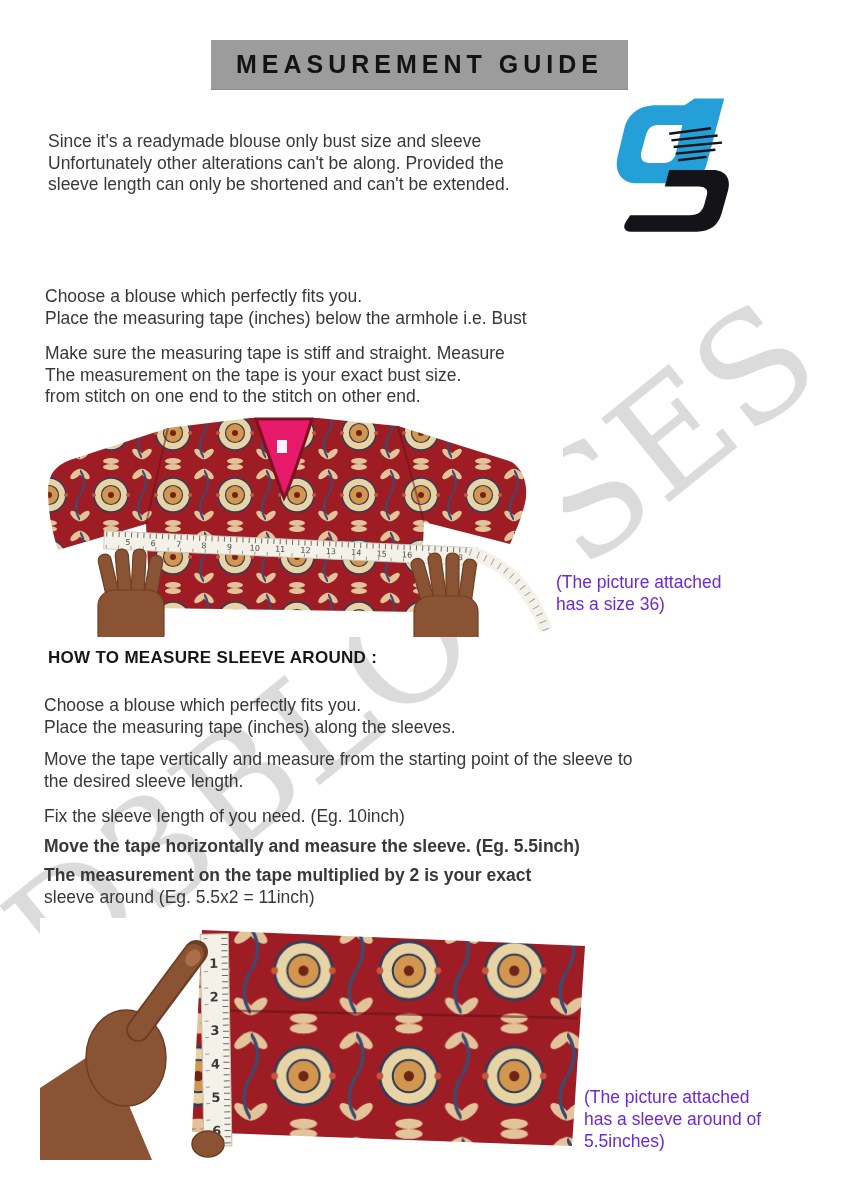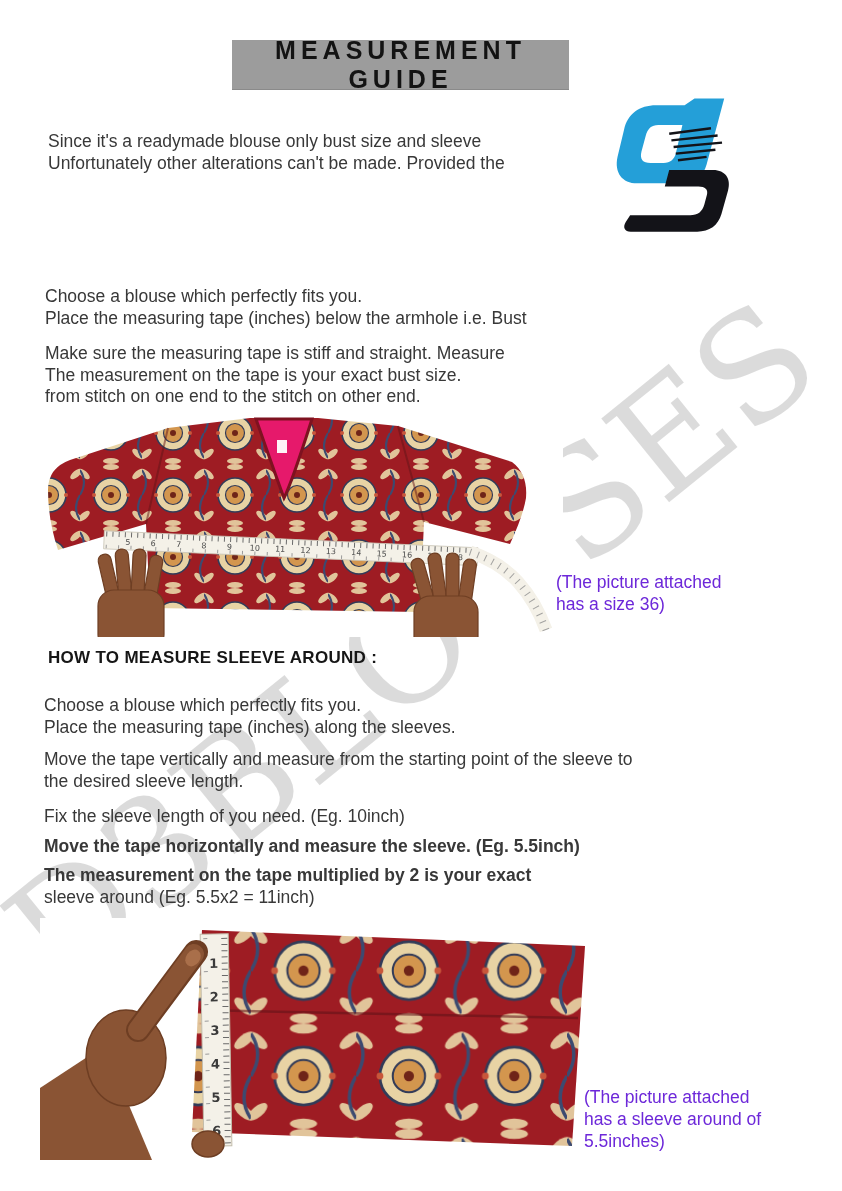--- a/index.html
+++ b/index.html
@@ -12,21 +12,21 @@
   .watermark{
     position:absolute;left:412px;top:645px;z-index:0;
     transform:translate(-50%,-50%) rotate(-39deg);
     font-family:"DejaVu Serif","Liberation Serif",serif;
     font-size:148px;letter-spacing:1px;color:rgba(0,0,0,0.14);
     white-space:nowrap;user-select:none;
   }
   .layer{position:absolute;z-index:1;}
   
   .title-bar{
-    left:232px;top:40px;width:337px;height:49px;background:#9c9c9c;
+    left:211px;top:40px;width:417px;height:49px;background:#9c9c9c;
     display:flex;align-items:center;justify-content:center;
     box-shadow:0 1px 0 #8a8a8a;
     text-align:center;
   }
   .title-bar h1{
     margin:0;font-size:25px;font-weight:bold;letter-spacing:5px;color:#131313;
   }
   
   .logo{left:601px;top:92px;width:132px;height:132px;}
   
@@ -78,21 +78,22 @@
         <line x1="66" y1="50" x2="110" y2="46"></line>
         <line x1="68" y1="56" x2="104" y2="52.5"></line>
         <line x1="70" y1="62" x2="96" y2="59"></line>
       </g>
       <path fill="#131318" d="M62 71 L102 71 C113 71 118.5 79 115.5 89.5 L109.5 111 C106.5 121.5 98.5 127 87.5 127 L27 127 C21.5 127 19.5 123 22.5 118.2 L26.5 112 L81 112 C88 112 92 109 94 102 L96.3 93.5 C97.6 88.5 94.6 85.8 88.6 85.8 L58 85.8 Z"></path>
     </svg>
   </div>
 
   <div class="layer intro">
     <div>Since it's a readymade blouse only bust size and sleeve</div>
-    <div>Unfortunately other alterations can't be made. Provided the</div>
+    <div>Unfortunately other alterations can't be along. Provided the</div>
+    <div>sleeve length can only be shortened and can't be extended.</div>
   </div>
 
   <div class="layer steps steps-bust">
     <div>Choose a blouse which perfectly fits you.</div>
     <div>Place the measuring tape (inches) below the armhole i.e. Bust</div>
     <div class="gap-sm">Make sure the measuring tape is stiff and straight. Measure</div>
     <div>The measurement on the tape is your exact bust size.</div>
     <div>from stitch on one end to the stitch on other end.</div>
   </div>
 

